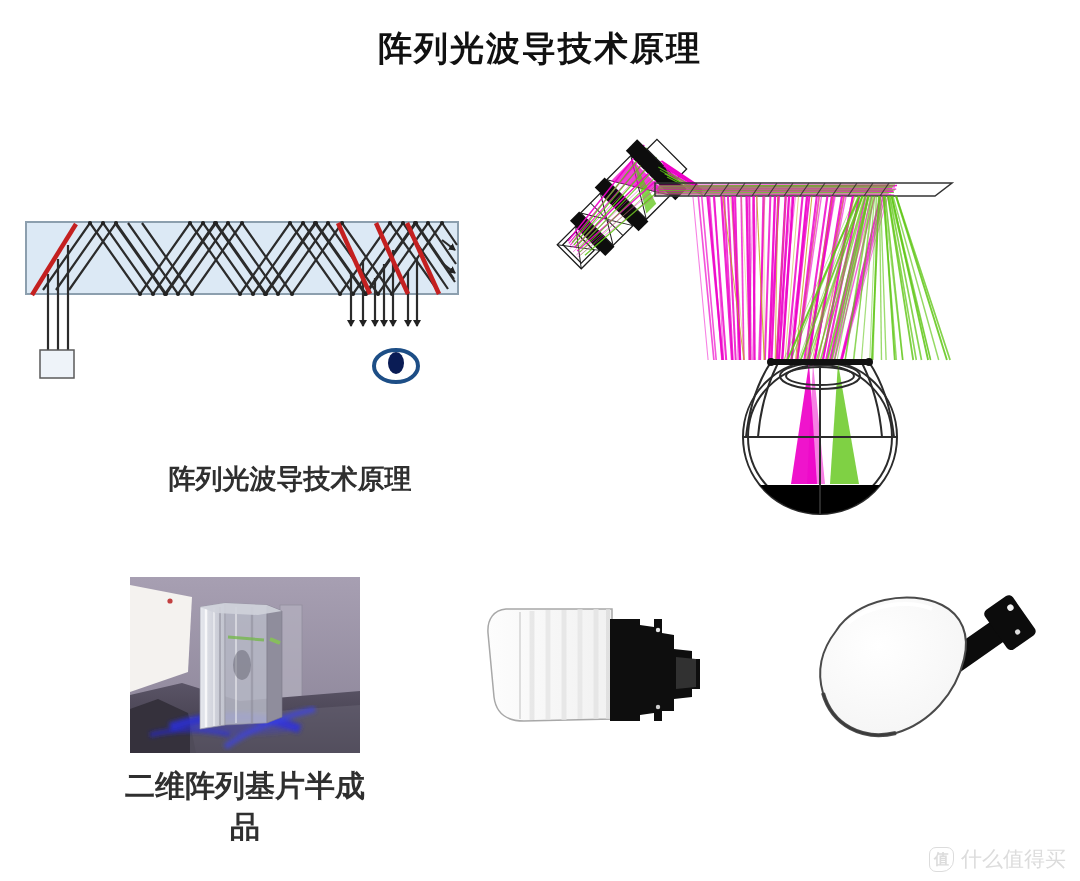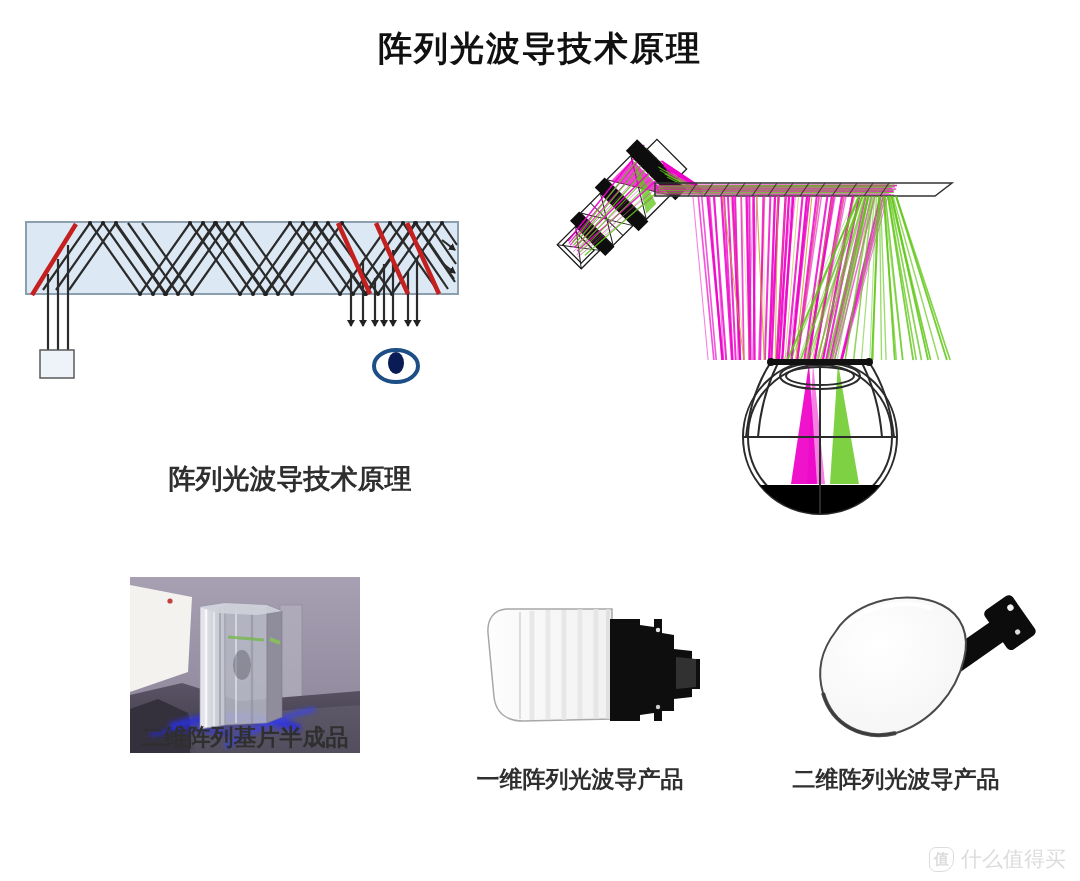--- a/index.html
+++ b/index.html
@@ -6,21 +6,21 @@
   .page{
     position:relative;width:1080px;height:881px;background:#ffffff;
     font-family:"Liberation Sans","DejaVu Sans",sans-serif;overflow:hidden;
   }
   .title{
     position:absolute;top:26px;left:0;width:100%;text-align:center;
     font-size:34px;font-weight:bold;color:var(--title-color,#111);letter-spacing:2px;
   }
   .cap{position:absolute;font-weight:bold;color:var(--caption-color,#2f2f2f);text-align:center;}
   #cap-path{top:461px;left:64px;width:452px;font-size:27px;}
-  #cap-sub{top:722px;left:124px;width:242px;font-size:23px;}
+  #cap-sub{top:766px;left:124px;width:242px;font-size:30px;}
   #cap-1d{top:764px;left:460px;width:240px;font-size:23px;}
   #cap-2d{top:764px;left:776px;width:240px;font-size:23px;}
   .fig-left{position:absolute;left:18px;top:200px;width:452px;height:200px;}
   .fig-right{position:absolute;left:545px;top:95px;width:420px;height:430px;}
   .fig-sub{position:absolute;left:130px;top:577px;width:230px;height:176px;}
   .fig-1d{position:absolute;left:470px;top:597px;width:240px;height:140px;}
   .fig-2d{position:absolute;left:798px;top:583px;width:240px;height:160px;}
   .watermark{
     position:absolute;right:14px;bottom:8px;display:flex;align-items:center;gap:7px;
     color:var(--watermark-color,#dcdcdc);font-size:21px;
@@ -432,21 +432,19 @@
     </g>
     <g>
       <path d="M 38,48 C 58,16 112,6 144,22 C 164,32 172,52 166,76 C 158,110 132,140 98,150
                C 64,158 34,142 25,110 C 18,86 24,66 38,48 Z" fill="url(#g2d)" stroke="#4a4a4a" stroke-width="2"></path>
       <path d="M 25,110 C 34,142 64,158 98,150" fill="none" stroke="#3a3a3a" stroke-width="4" opacity=".9"></path>
       <path d="M 50,40 C 70,22 110,16 134,26" fill="none" stroke="#ffffff" stroke-width="4" opacity=".9"></path>
     </g>
   </svg>
 
   <div class="cap" id="cap-sub">二维阵列基片半成品</div>
-  <div class="cap" id="cap-1d">一维阵列光波导产品</div>
-  <div class="cap" id="cap-2d">二维阵列光波导产品</div>
 
   <div class="watermark">
     <span class="wm-logo">值</span>
     <span>什么值得买</span>
   </div>
 
 </div>
 
 </body></html>

